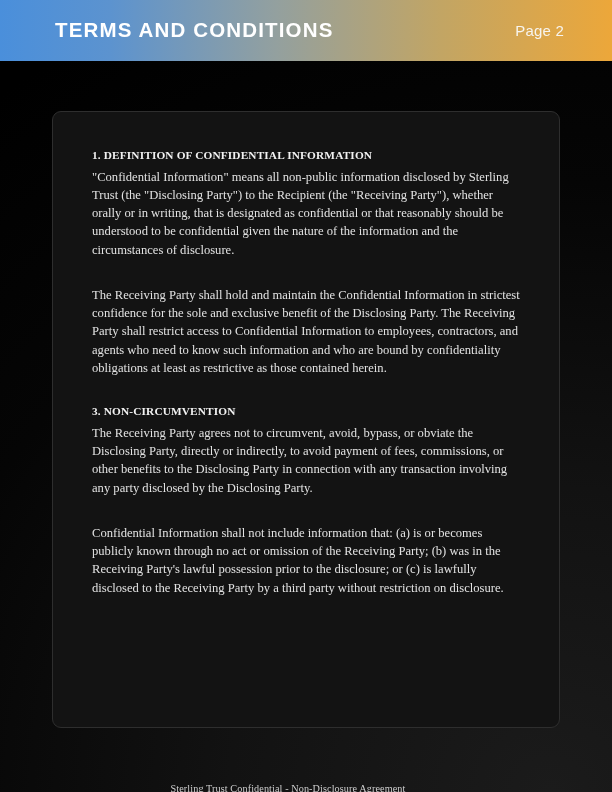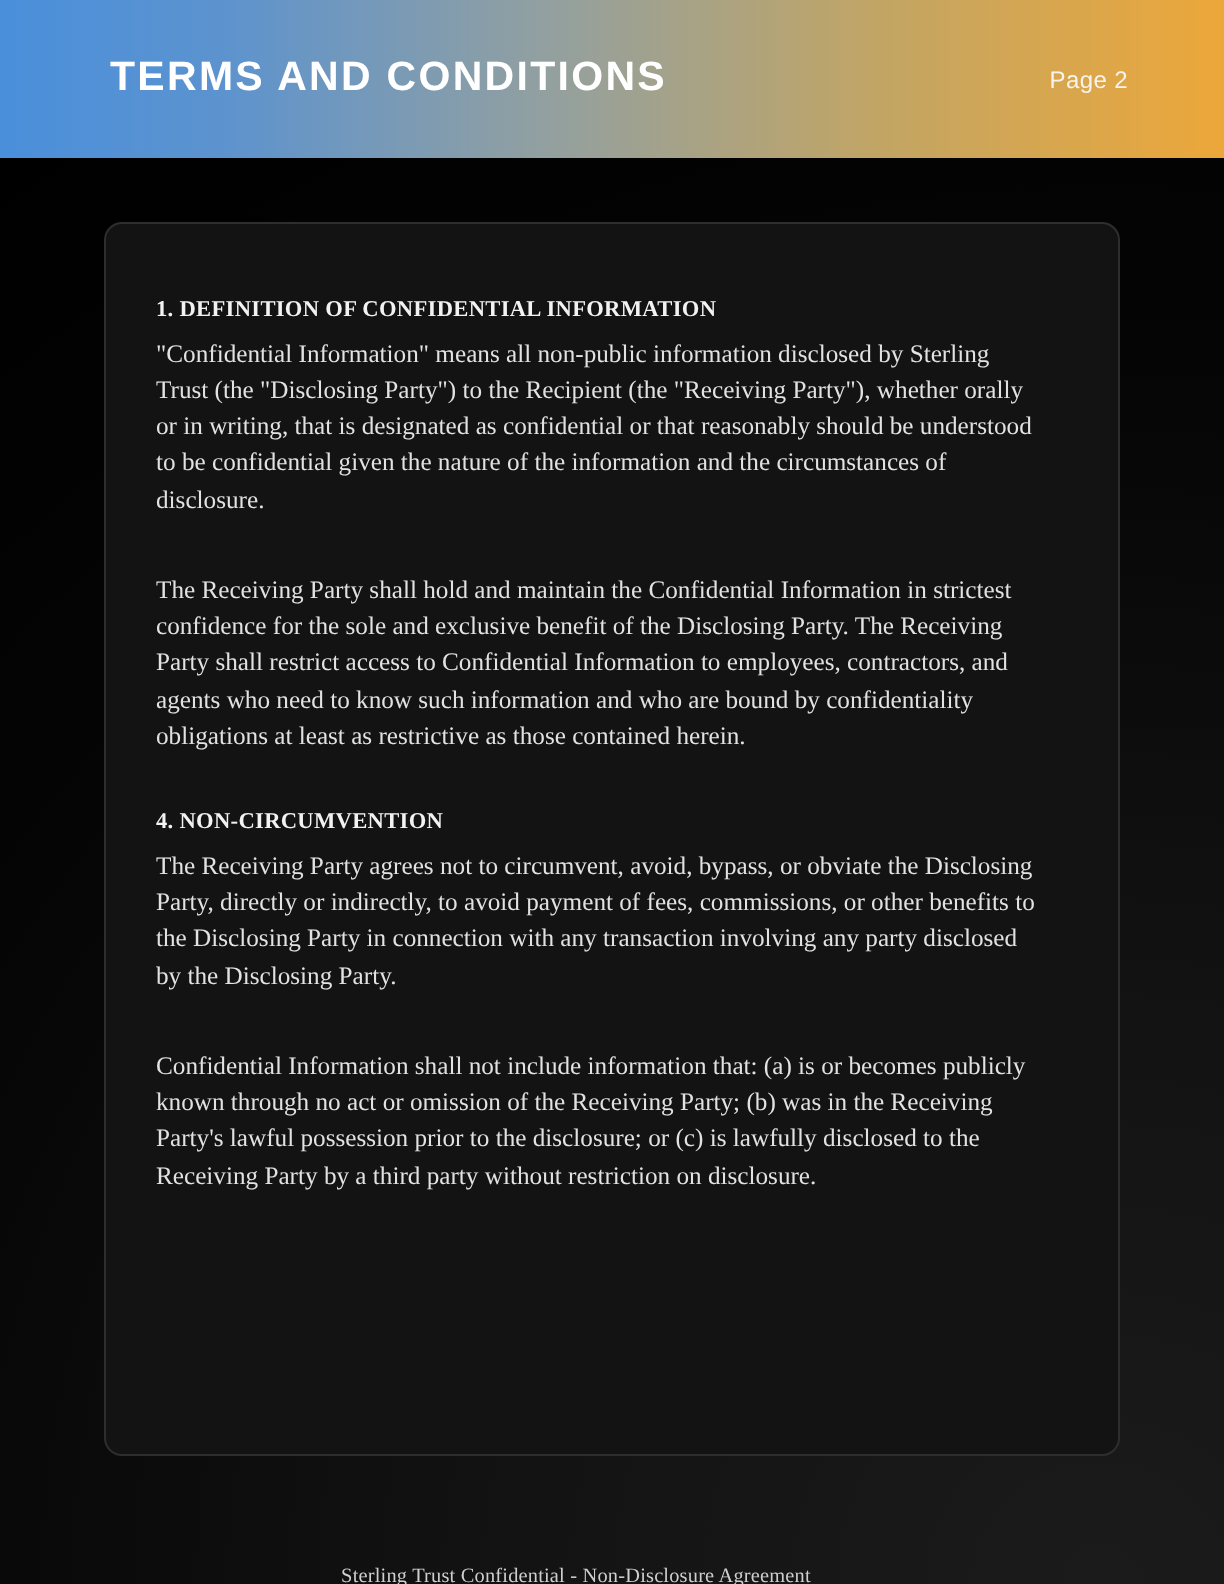--- a/index.html
+++ b/index.html
@@ -23,59 +23,59 @@
       radial-gradient(ellipse 150% 110% at 90% 100%, #1b1b1b 0%, #121212 35%, #050505 70%, #000000 100%);
     overflow: hidden;
   }
 
   
   .header {
     position: absolute;
     left: 0;
     top: 0;
     width: 612px;
-    height: 79px;
+    height: 61px;
     background: linear-gradient(90deg, #4a8fdb 0%, #5c93cf 18%, #93a09f 45%, #c2a564 72%, #eca73a 100%);
     display: flex;
     align-items: center;
     justify-content: space-between;
     box-sizing: border-box;
     padding: 0 48px 0 55px;
   }
   .header-title {
     color: #ffffff;
     font-size: 20.5px;
     font-weight: bold;
     letter-spacing: 1.15px;
     line-height: 1;
     white-space: nowrap;
     margin: 0;
   }
   .header-page {
     color: #f7f4ee;
-    font-size: 12px;
+    font-size: 15px;
     font-weight: normal;
     letter-spacing: 0.2px;
     line-height: 1;
     white-space: nowrap;
     margin-left: 36px;
   }
 
   
   .card {
     position: absolute;
     left: 52px;
     top: 111px;
     width: 508px;
     height: 617px;
     box-sizing: border-box;
     background: #131313;
     border: 1px solid #2e2e2e;
     border-radius: 9px;
-    padding: 36px 39px 30px 25px;
+    padding: 36px 39px 30px 39px;
     overflow: hidden;
   }
 
   .section {
     margin-bottom: 27px;
   }
   .section:last-child {
     margin-bottom: 0;
   }
 
@@ -130,21 +130,21 @@
     <div class="section">
       <div class="section-heading">1. DEFINITION OF CONFIDENTIAL INFORMATION</div>
       <p class="section-body">"Confidential Information" means all non-public information disclosed by Sterling Trust (the "Disclosing Party") to the Recipient (the "Receiving Party"), whether orally or in writing, that is designated as confidential or that reasonably should be understood to be confidential given the nature of the information and the circumstances of disclosure.</p>
     </div>
 
     <div class="section">
       <p class="section-body">The Receiving Party shall hold and maintain the Confidential Information in strictest confidence for the sole and exclusive benefit of the Disclosing Party. The Receiving Party shall restrict access to Confidential Information to employees, contractors, and agents who need to know such information and who are bound by confidentiality obligations at least as restrictive as those contained herein.</p>
     </div>
 
     <div class="section">
-      <div class="section-heading">4. NON-CIRCUMVENTION</div>
+      <div class="section-heading">3. NON-CIRCUMVENTION</div>
       <p class="section-body">The Receiving Party agrees not to circumvent, avoid, bypass, or obviate the Disclosing Party, directly or indirectly, to avoid payment of fees, commissions, or other benefits to the Disclosing Party in connection with any transaction involving any party disclosed by the Disclosing Party.</p>
     </div>
 
     <div class="section">
       <p class="section-body">Confidential Information shall not include information that: (a) is or becomes publicly known through no act or omission of the Receiving Party; (b) was in the Receiving Party's lawful possession prior to the disclosure; or (c) is lawfully disclosed to the Receiving Party by a third party without restriction on disclosure.</p>
     </div>
 
   </div>
 
   <div class="footer">

